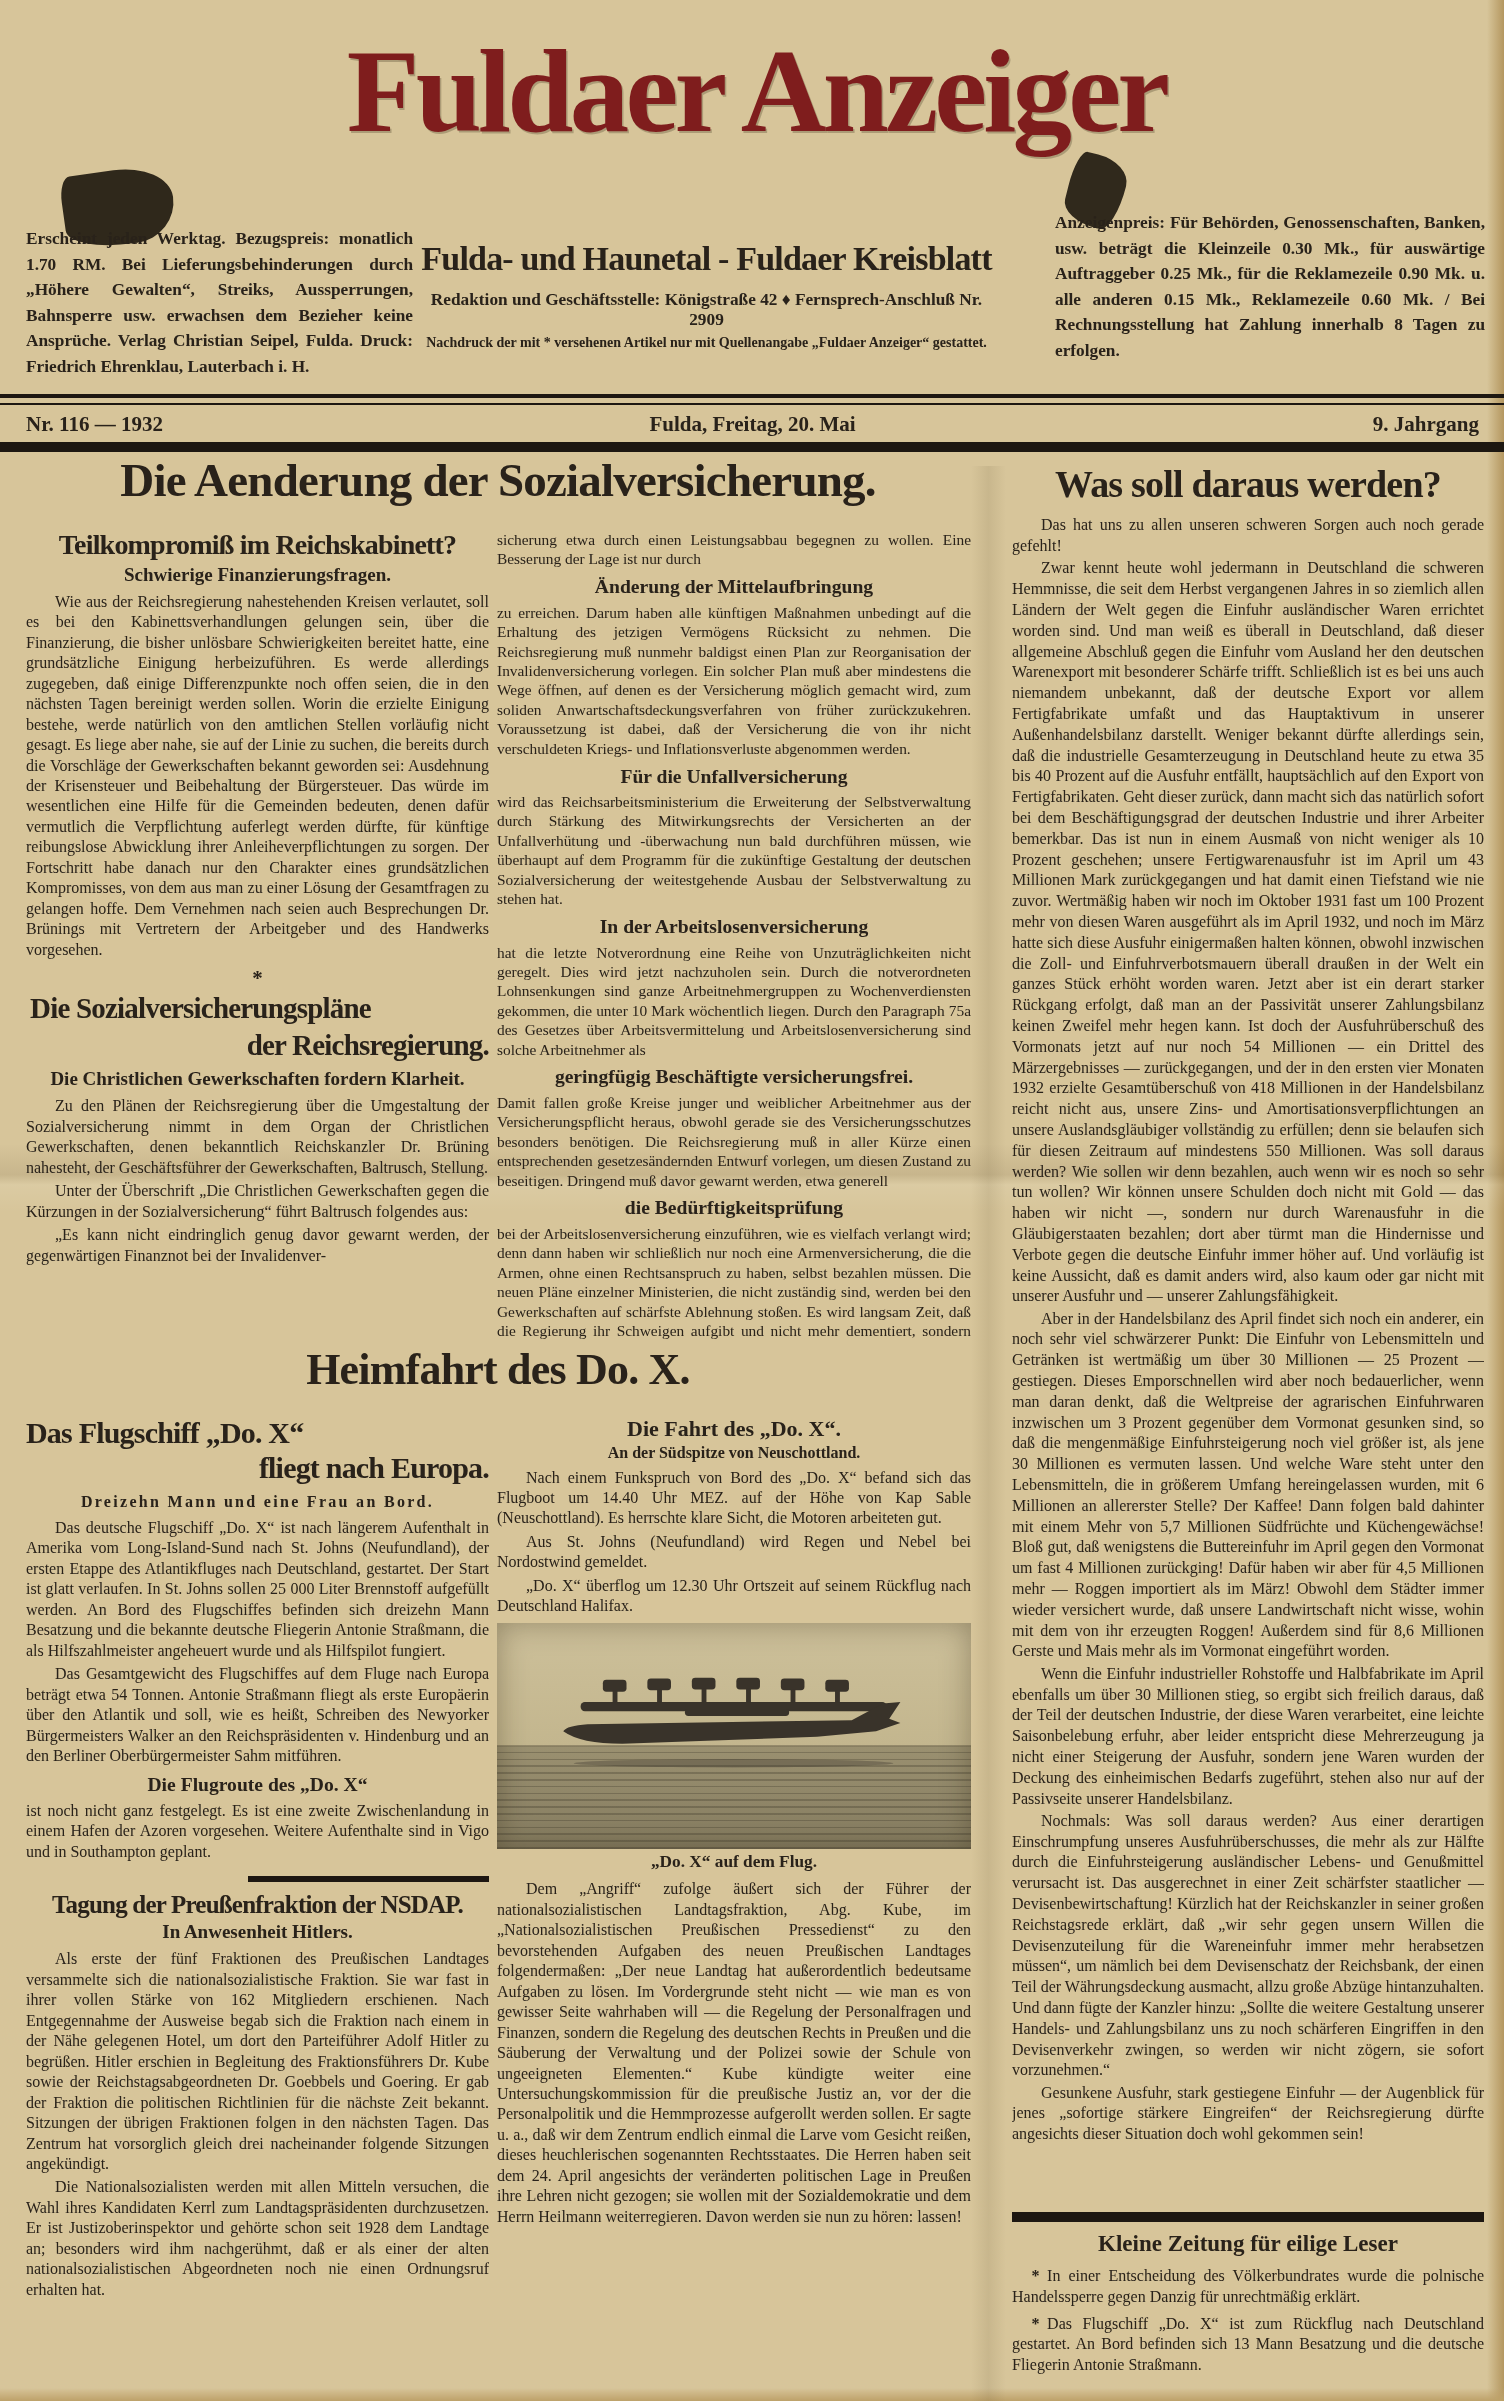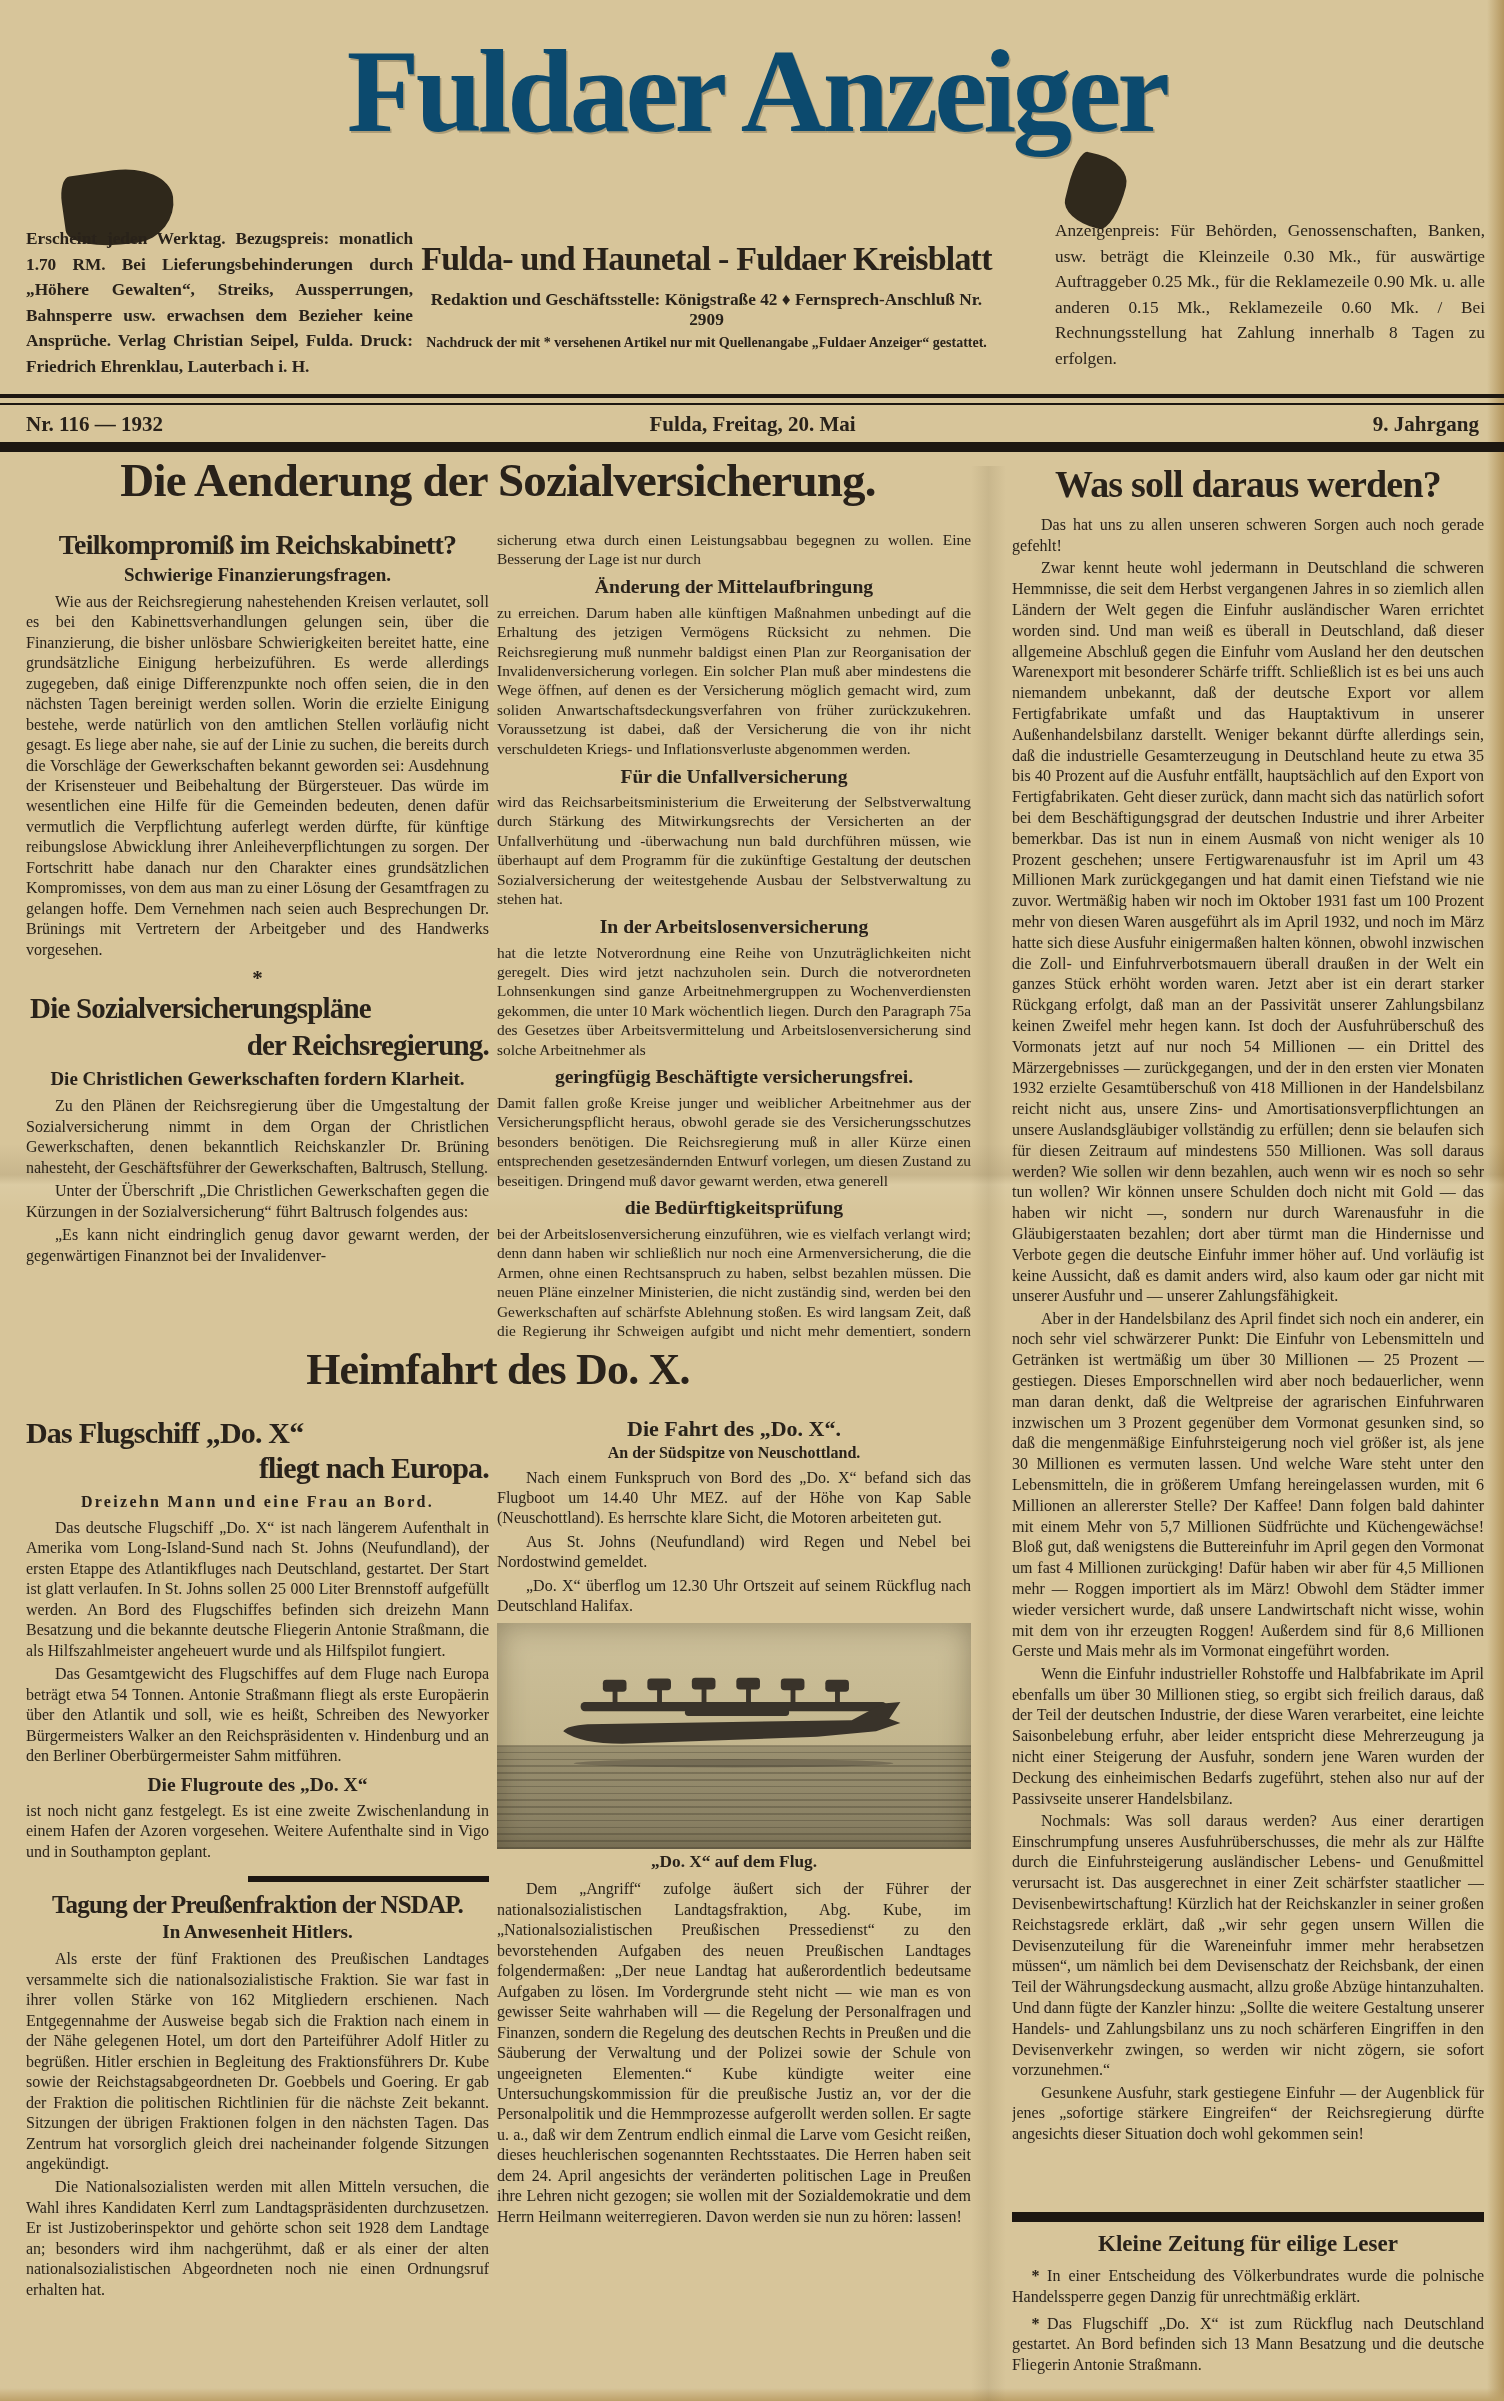--- a/index.html
+++ b/index.html
@@ -14,28 +14,28 @@
     color:#29221a;
   }
   .abs{position:absolute}
   .edge-right{right:0;top:0;bottom:0;width:18px;background:linear-gradient(to right,rgba(0,0,0,0),#b2945c)}
   .edge-bottom{left:0;right:0;bottom:0;height:13.5px;background:linear-gradient(to bottom,rgba(0,0,0,0),#bda169)}
   .crease1{left:0;right:0;top:1144px;height:68px;background:linear-gradient(to bottom,rgba(0,0,0,0),rgba(60,45,20,.10) 45%,rgba(255,255,240,.10) 60%,rgba(0,0,0,0));pointer-events:none}
   .crease2{left:971px;top:466px;bottom:0;width:35px;background:linear-gradient(to right,rgba(0,0,0,0),rgba(70,55,25,.10),rgba(0,0,0,0));pointer-events:none}
   .ornament-left{left:63px;top:170px;width:111px;height:75px;background:#211a10;border-radius:12% 60% 45% 70%/40% 55% 65% 35%;transform:rotate(-8deg);opacity:.92}
   .ornament-right{left:1068px;top:155px;width:56px;height:72px;background:#1e170e;border-radius:20% 65% 30% 70%/55% 35% 70% 30%;transform:rotate(14deg);opacity:.9}
 
-  .mast-title{left:8px;right:0;top:10.5px;text-align:center;font-weight:bold;font-size:119px;line-height:1.35;letter-spacing:-3.8px;color:#0c4a6e;text-shadow:1.5px 1.5px 0 rgba(40,30,10,.25)}
+  .mast-title{left:8px;right:0;top:10.5px;text-align:center;font-weight:bold;font-size:119px;line-height:1.35;letter-spacing:-3.8px;color:#7f1d1d;text-shadow:1.5px 1.5px 0 rgba(40,30,10,.25)}
   .mast-left{left:26px;top:226px;width:387px;font-size:17.3px;font-weight:bold;line-height:1.48;text-align:justify}
   .mast-center{left:415px;top:239px;width:583px;text-align:center}
   .mc1{font-size:34px;font-weight:bold;letter-spacing:-0.8px;line-height:1.15}
   .mc2{font-size:34px;font-weight:bold;letter-spacing:-0.8px;line-height:1.2}
   .mc3{font-size:17.3px;font-weight:bold;margin-top:10.5px}
   .mc4{font-size:14px;font-weight:bold;margin-top:4.5px}
-  .mast-right{left:1055px;top:218px;width:430px;font-size:17.3px;font-weight:normal;line-height:1.48;text-align:justify}
+  .mast-right{left:1055px;top:210px;width:430px;font-size:17.3px;font-weight:bold;line-height:1.48;text-align:justify}
 
   .rule{left:0;right:0;background:#1d1711}
   .r1{top:394px;height:3.8px}
   .r2{top:403px;height:2.3px}
   .r3{top:442px;height:9.8px}
   .dateline{left:26px;right:26px;top:409px;height:30px;font-size:21px;font-weight:bold;display:flex;justify-content:space-between;align-items:center}
   .dl-c{position:absolute;left:0;right:0;text-align:center}
 
   .headline-1{left:26px;top:457px;width:944px;text-align:center;font-size:47px;font-weight:bold;letter-spacing:-0.8px;line-height:1.0}
   .col{overflow:hidden}

